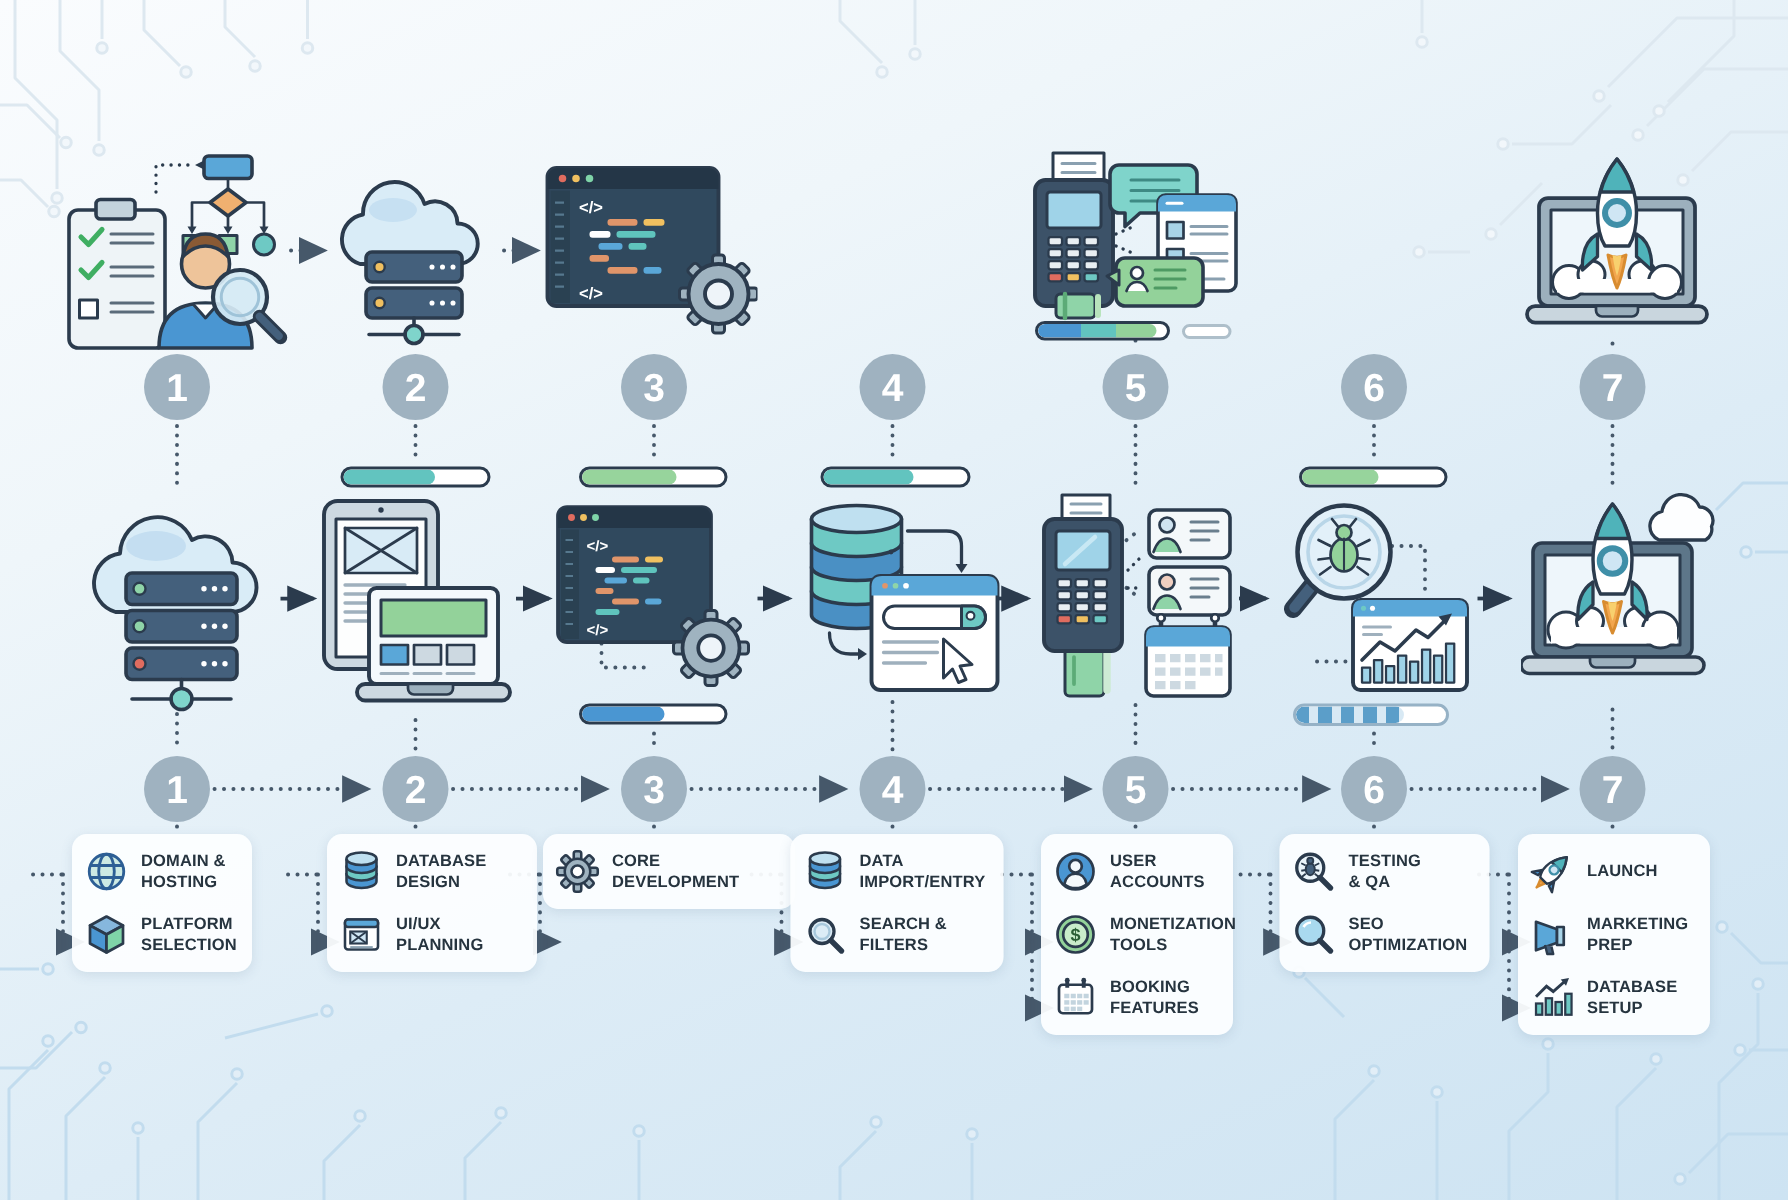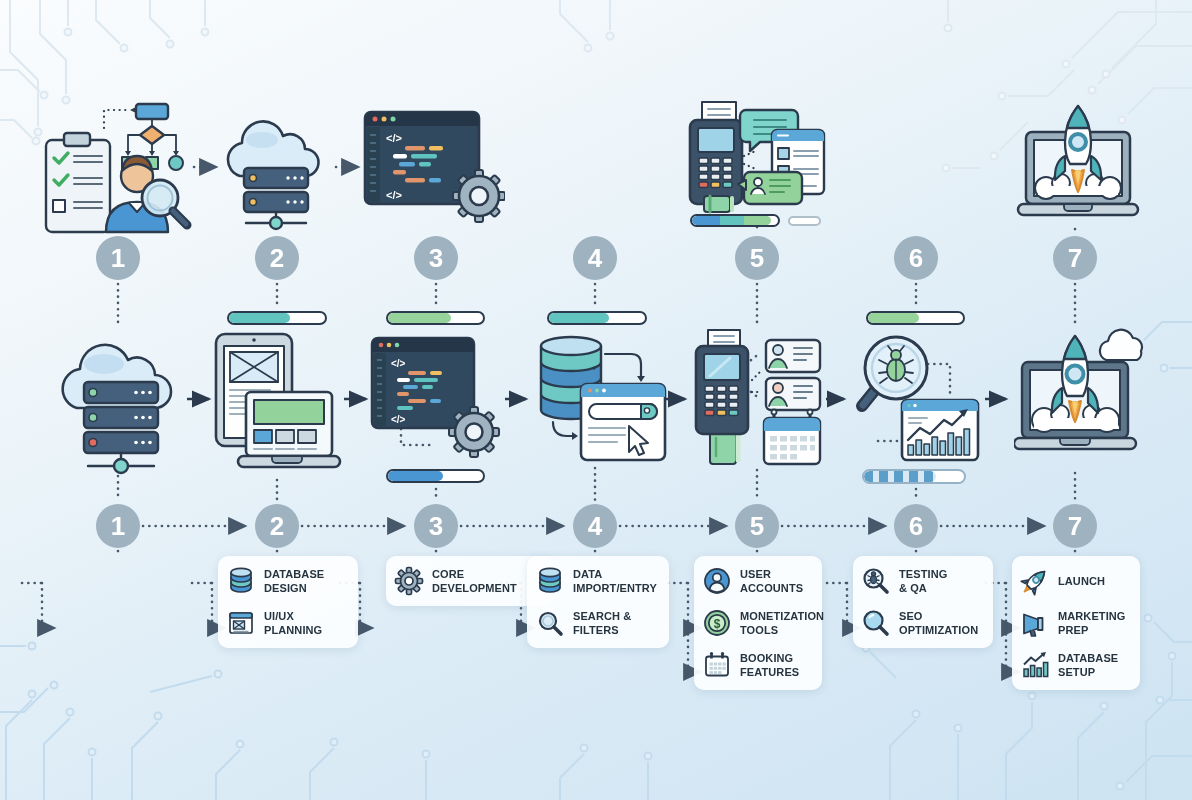--- a/index.html
+++ b/index.html
@@ -629,20 +629,44 @@
   <div class="circle" style="left:1053px;top:236px">7</div>
 
   <div class="circle" style="left:96px;top:504px">1</div>
   <div class="circle" style="left:255px;top:504px">2</div>
   <div class="circle" style="left:414px;top:504px">3</div>
   <div class="circle" style="left:573px;top:504px">4</div>
   <div class="circle" style="left:735px;top:504px">5</div>
   <div class="circle" style="left:894px;top:504px">6</div>
   <div class="circle" style="left:1053px;top:504px">7</div>
 
+  <div class="card" style="left:48px;top:556px;width:120px">
+    <div class="card-row">
+      <svg class="icon" viewBox="0 0 30 30">
+          <g stroke="#2d5f95" stroke-width="1.9" fill="none">
+            <circle cx="15" cy="15" r="11.5" fill="#cdeae4"></circle>
+            <ellipse cx="15" cy="15" rx="5.2" ry="11.5"></ellipse>
+            <path d="M4.5,11 H25.5 M4.5,19 H25.5"></path>
+          </g>
+        </svg>
+      <span class="label">DOMAIN &amp;
+HOSTING</span>
+    </div>
+    <div class="card-row">
+      <svg class="icon" viewBox="0 0 30 30">
+          <g stroke="#2b3b4d" stroke-width="1.8" stroke-linejoin="round">
+            <polygon points="15,3 26,9 15,15 4,9" fill="#86b7dd"></polygon>
+            <polygon points="4,9 15,15 15,27 4,21" fill="#4a96d2"></polygon>
+            <polygon points="26,9 15,15 15,27 26,21" fill="#7fd4a8"></polygon>
+          </g>
+        </svg>
+      <span class="label">PLATFORM
+SELECTION</span>
+    </div>
+  </div>
 
   <div class="card" style="left:218px;top:556px;width:140px">
     <div class="card-row">
       <svg class="icon" viewBox="0 0 30 30">
           <g stroke="#2b3b4d" stroke-width="1.7" fill="none">
             <path d="M5,16 v5.5 a10,4.5 0 0 0 20,0 V16" fill="#4a96d2"></path>
             <path d="M5,11 v5.5 a10,4.5 0 0 0 20,0 V11" fill="#6ec9c4"></path>
             <path d="M5,6.5 v5 a10,4.5 0 0 0 20,0 v-5" fill="#4a96d2"></path>
             <ellipse cx="15" cy="6.5" rx="10" ry="4.2" fill="#bfe0f0"></ellipse>
           </g>
@@ -658,21 +682,21 @@
             <rect x="7.5" y="13" width="11" height="8" fill="#cfe6f4" stroke-width="1.4"></rect>
             <path d="M7.5,13 l11,8 M18.5,13 l-11,8" stroke-width="1.3"></path>
             <path d="M7.5,23.5 h15" stroke="#8aa0b0" stroke-width="1.5"></path>
           </g>
         </svg>
       <span class="label">UI/UX
 PLANNING</span>
     </div>
   </div>
 
-  <div class="card" style="left:386px;top:556px;width:168px">
+  <div class="card" style="left:362px;top:556px;width:168px">
     <div class="card-row">
       <svg class="icon" viewBox="0 0 30 30">
           <g stroke="#2b3b4d" stroke-width="1.7" fill="none">
             <g fill="#9fb3c0">
               <rect x="12.5" y="1.5" width="5" height="6" rx="1.5"></rect>
               <rect x="12.5" y="1.5" width="5" height="6" rx="1.5" transform="rotate(45 15 15)"></rect>
               <rect x="12.5" y="1.5" width="5" height="6" rx="1.5" transform="rotate(90 15 15)"></rect>
               <rect x="12.5" y="1.5" width="5" height="6" rx="1.5" transform="rotate(135 15 15)"></rect>
               <rect x="12.5" y="1.5" width="5" height="6" rx="1.5" transform="rotate(180 15 15)"></rect>
               <rect x="12.5" y="1.5" width="5" height="6" rx="1.5" transform="rotate(225 15 15)"></rect>

